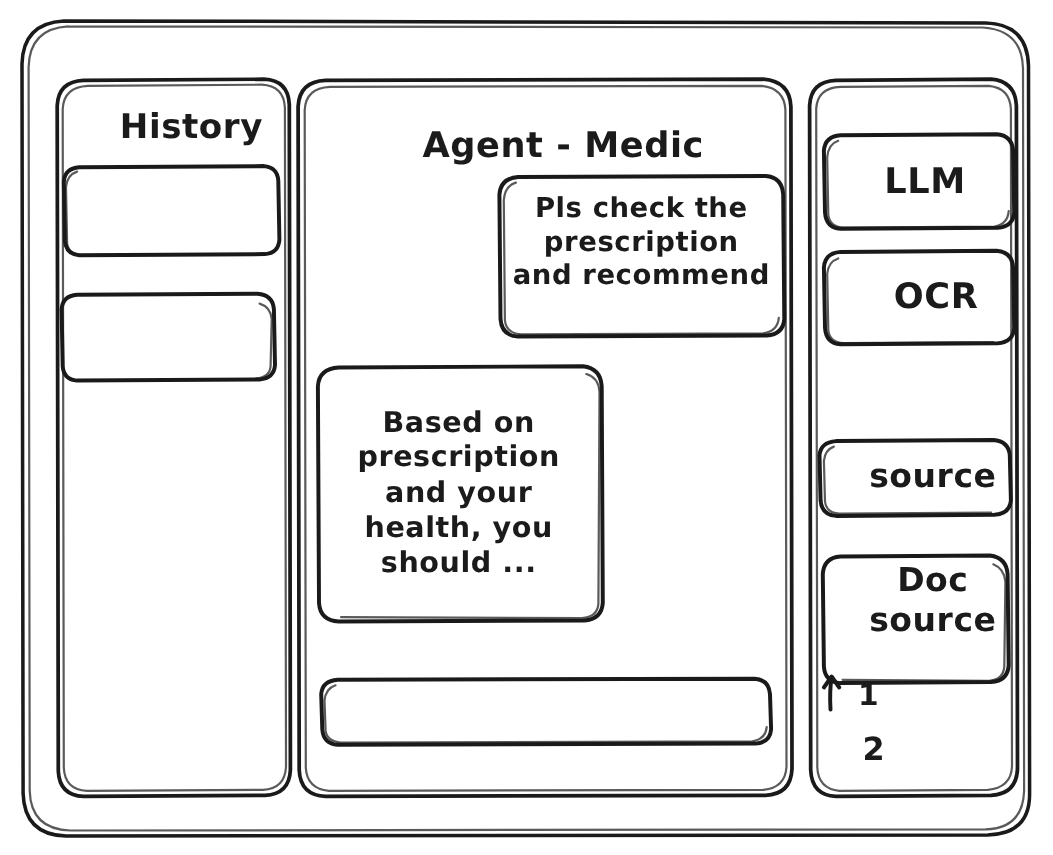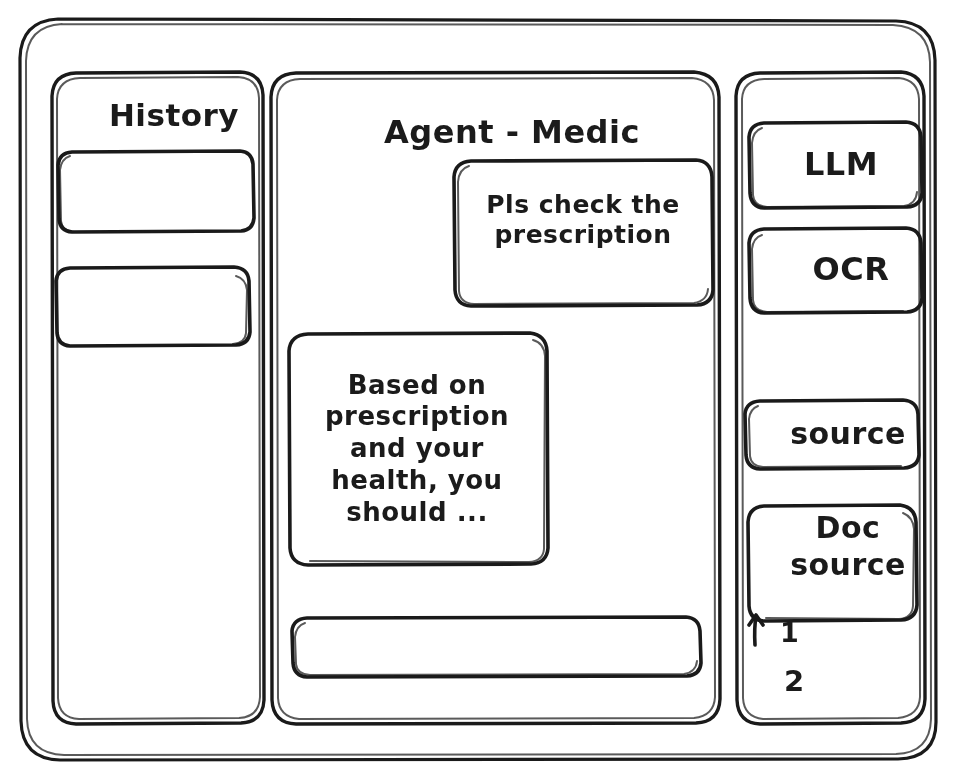--- a/index.html
+++ b/index.html
@@ -159,20 +159,21 @@
   <div class="hit" id="history-item-1"></div>
 
   <div class="hit" id="history-item-2"></div>
 
   <div class="hit handtext" id="agent-title">Agent - Medic</div>
 
   <div class="hit handtext" id="bubble-user">
     <div>
       <span class="bubble-line">Pls check the</span>
       <span class="bubble-line">prescription</span>
+      <span class="bubble-line">and recommend</span>
     </div>
   </div>
 
   <div class="hit handtext" id="bubble-assistant">
     <div>
       <span class="bubble-line">Based on</span>
       <span class="bubble-line">prescription</span>
       <span class="bubble-line">and your</span>
       <span class="bubble-line">health, you</span>
       <span class="bubble-line">should ...</span>

